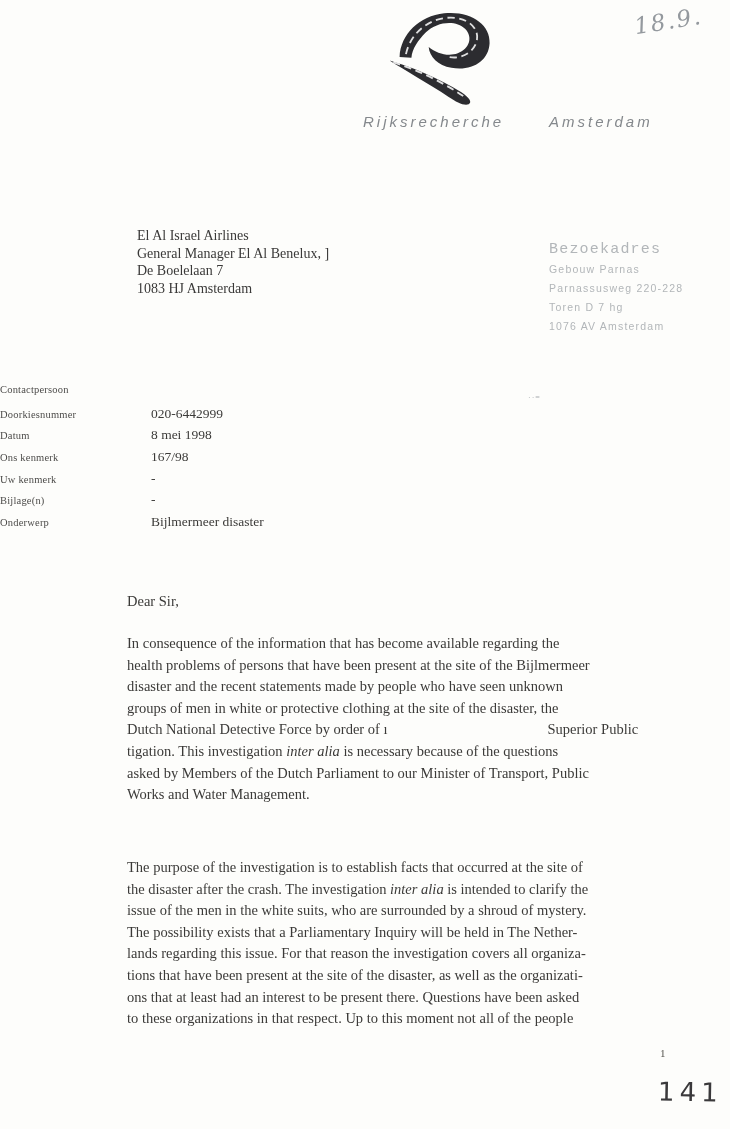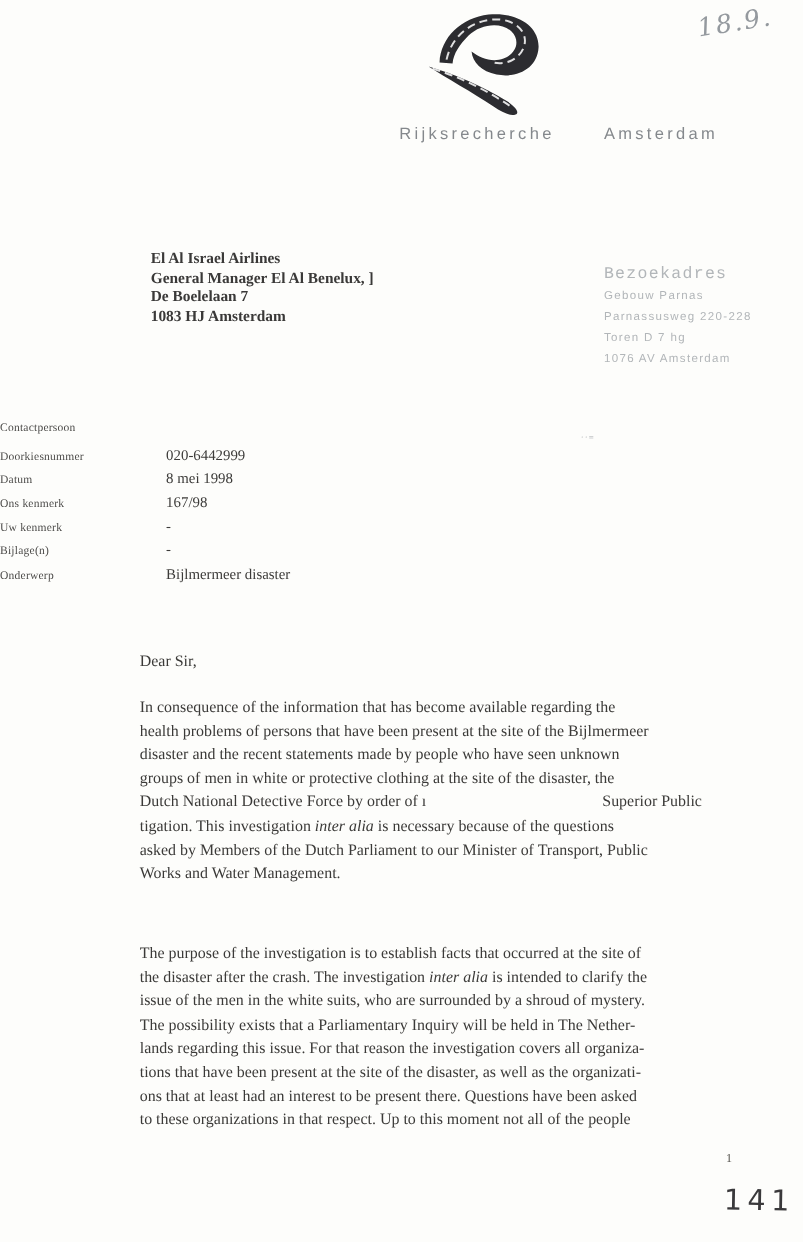--- a/index.html
+++ b/index.html
@@ -9,40 +9,40 @@
     font-family:"Liberation Serif", serif;
     overflow:hidden;
     position:relative;
   }
   .page{position:absolute;inset:0;background:#fdfdfb;}
   .abs{position:absolute;}
 
   
   .header-word{
     font-family:"Liberation Sans", sans-serif;
-    font-size:15px;color:#84888c;letter-spacing:3px;
+    font-size:15px;color:#84888c;letter-spacing:3px;font-style:italic;
   }
   .postal .line{
     font-family:"Liberation Sans", sans-serif;
     font-size:10.5px;line-height:18px;color:#c3c7ca;letter-spacing:1.3px;
     white-space:nowrap;
   }
   .visit-label{
     font-family:Liberation Mono, monospace;
     font-size:15px;color:#b2b6b9;letter-spacing:1.2px;
   }
   .visit .line{
     font-family:"Liberation Sans", sans-serif;
     font-size:10.5px;line-height:19px;color:#b2b6b9;letter-spacing:1.2px;
     white-space:nowrap;
   }
 
   
   .recipient .line{
-    font-size:14px;line-height:17.5px;color:#3a3938;white-space:nowrap;font-weight:bold;
+    font-size:14px;line-height:17.5px;color:#3a3938;white-space:nowrap;
   }
 
   
   .meta{width:420px;}
   .meta-row{display:flex;align-items:baseline;height:21.7px;}
   .meta-label{
     width:115px;text-align:left;
     font-size:10.5px;color:#4d4c4a;letter-spacing:0.2px;
   }
   .meta-value{

